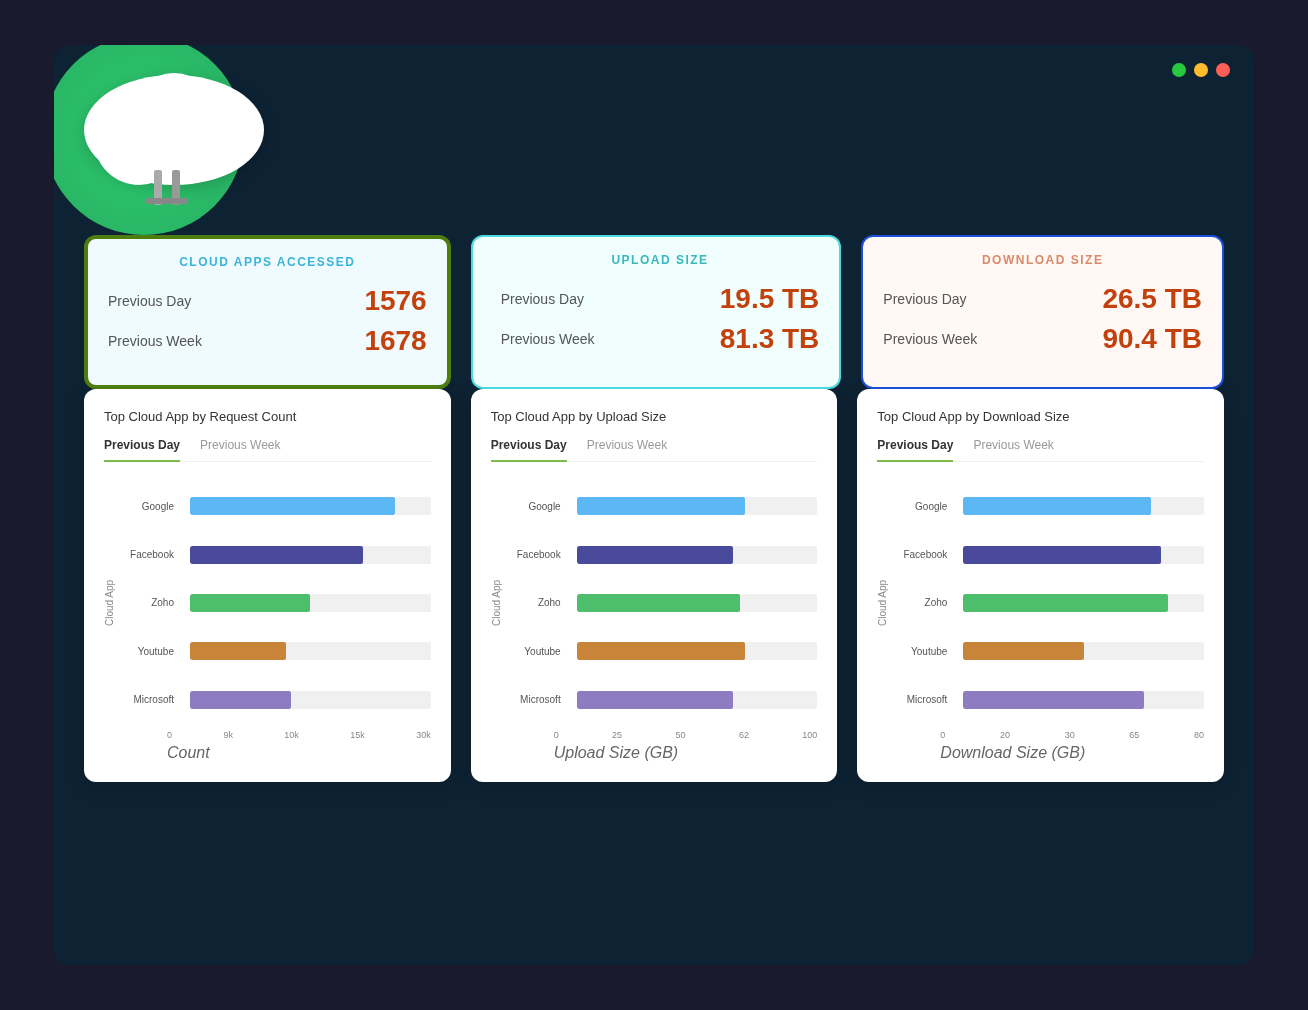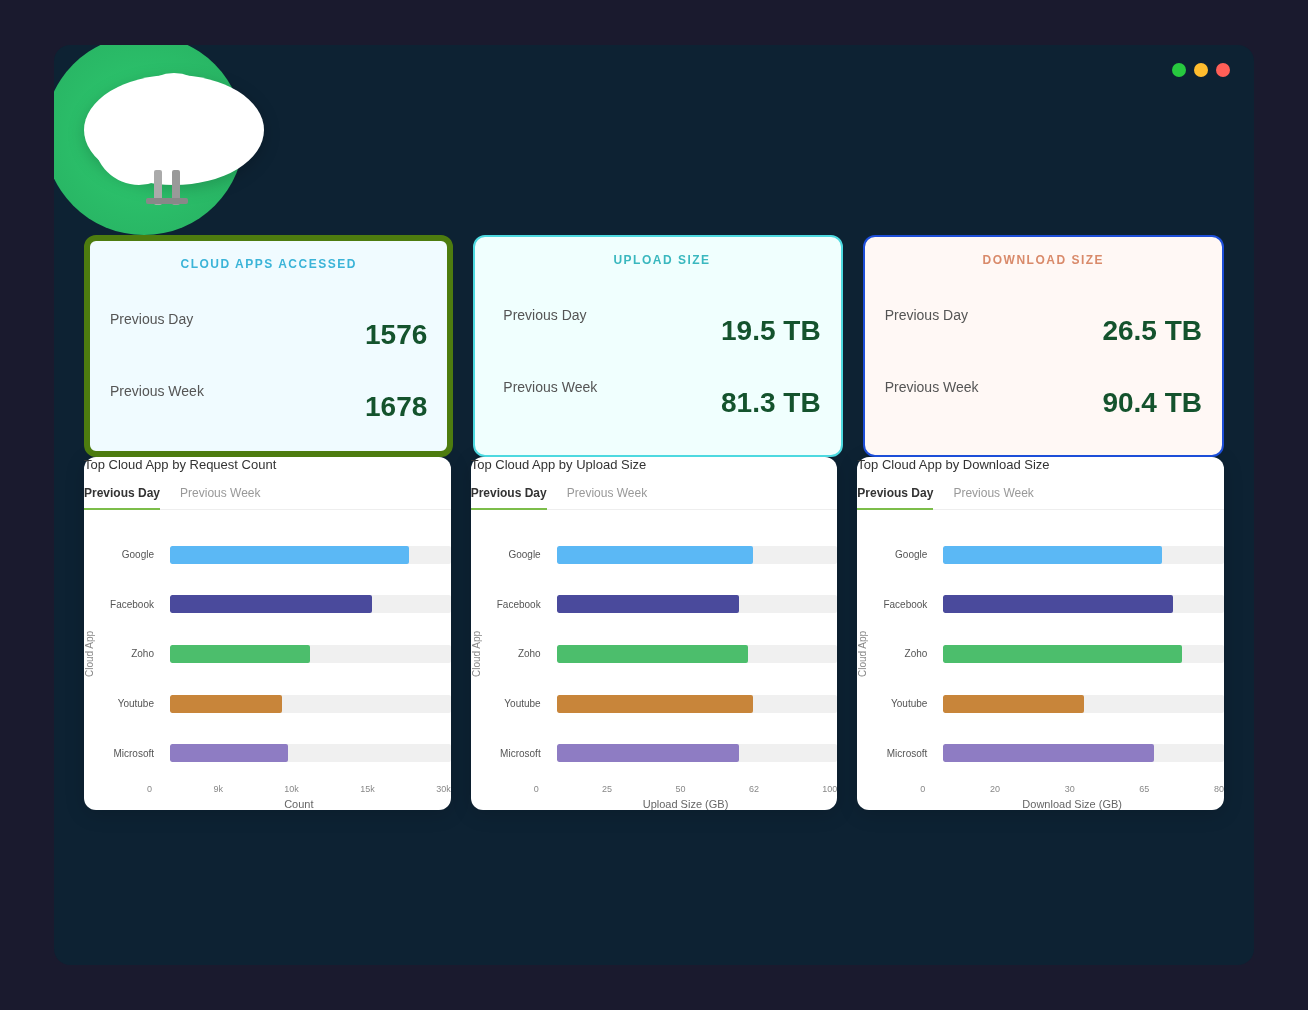--- a/index.html
+++ b/index.html
@@ -71,21 +71,21 @@
       z-index: 5;
     }
     .stat-card {
       flex: 1;
       border-radius: 12px;
       padding: 16px 20px 20px;
       color: #1a1a2e;
       background: white;
     }
     .stat-card.blue {
-      border: 6px solid #4d7c0f;
+      border: 4px solid #4d7c0f;
       background: #f0fbff;
     }
     .stat-card.cyan {
       border: 2px solid #4dd9e0;
       background: #f0fffe;
       padding-left: 28px;
     }
     .stat-card.peach {
       border: 2px solid #1d4ed8;
       background: #fff8f5;
@@ -107,36 +107,36 @@
       align-items: center;
       margin-bottom: 8px;
     }
     .stat-label {
       font-size: 14px;
       color: #555;
     }
     .stat-value {
       font-size: 28px;
       font-weight: 800;
-      color: #14532d;
-      margin-top: 32px;
+      color: #c2410c;
     }
 
     
     .charts-row {
       display: flex;
       gap: 20px;
       margin-top: -30px;
       position: relative;
       z-index: 4;
     }
     .chart-card {
       flex: 1;
       background: white;
       border-radius: 12px;
+      padding: 20px;
       box-shadow: 0 4px 20px rgba(0,0,0,0.15);
       margin-top: 30px;
     }
     .chart-title {
       font-size: 13px;
       color: #333;
       margin-bottom: 14px;
       font-weight: 500;
     }
     .chart-tabs {
@@ -211,25 +211,25 @@
       display: flex;
       margin-left: 63px;
       justify-content: space-between;
       padding-top: 6px;
     }
     .x-tick {
       font-size: 9px;
       color: #888;
     }
     .x-label {
-      text-align: center;
-      font-size: 11px;
+      font-size: 16px;
       color: #666;
       margin-left: 63px;
       margin-top: 4px;
+      font-style: italic;
     }
   </style>
 </head>
 <body>
 
 <div class="window">
 
   <div class="window-controls">
     <div class="window-btn btn-green"></div>
     <div class="window-btn btn-yellow"></div>

